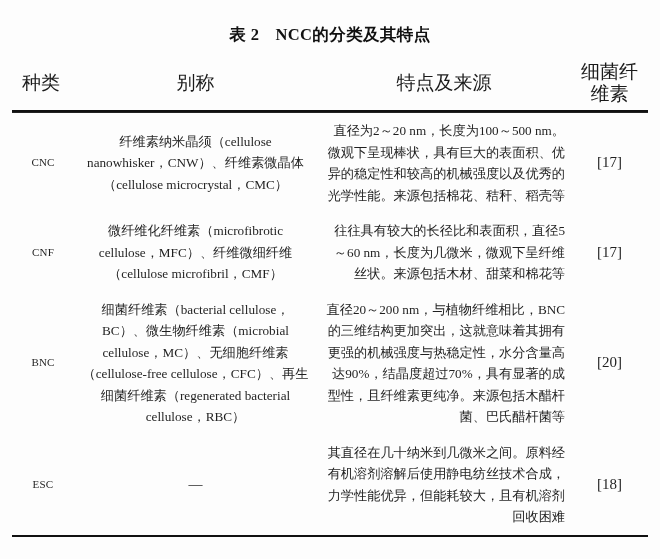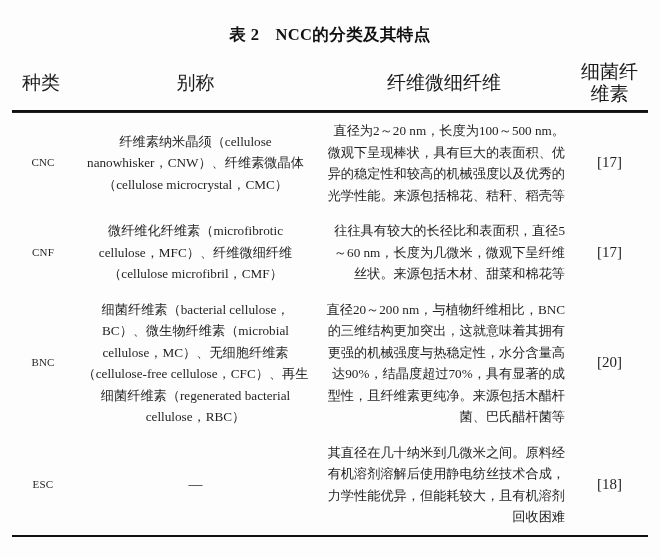--- a/index.html
+++ b/index.html
@@ -136,21 +136,21 @@
     <tbody>
       <tr class="rule-top">
           <td colspan="4"></td>
         </tr>
     </tbody>
 
     <thead>
       <tr>
         <th class="h-kind">种类</th>
         <th class="h-alias">别称</th>
-        <th class="h-feat">纤维微细纤维</th>
+        <th class="h-feat">特点及来源</th>
         <th class="h-ref">细菌纤维素</th>
       </tr>
     </thead>
 
     <tbody>
       <tr class="rule-mid">
           <td colspan="4"></td>
         </tr>
 
       <tr>

